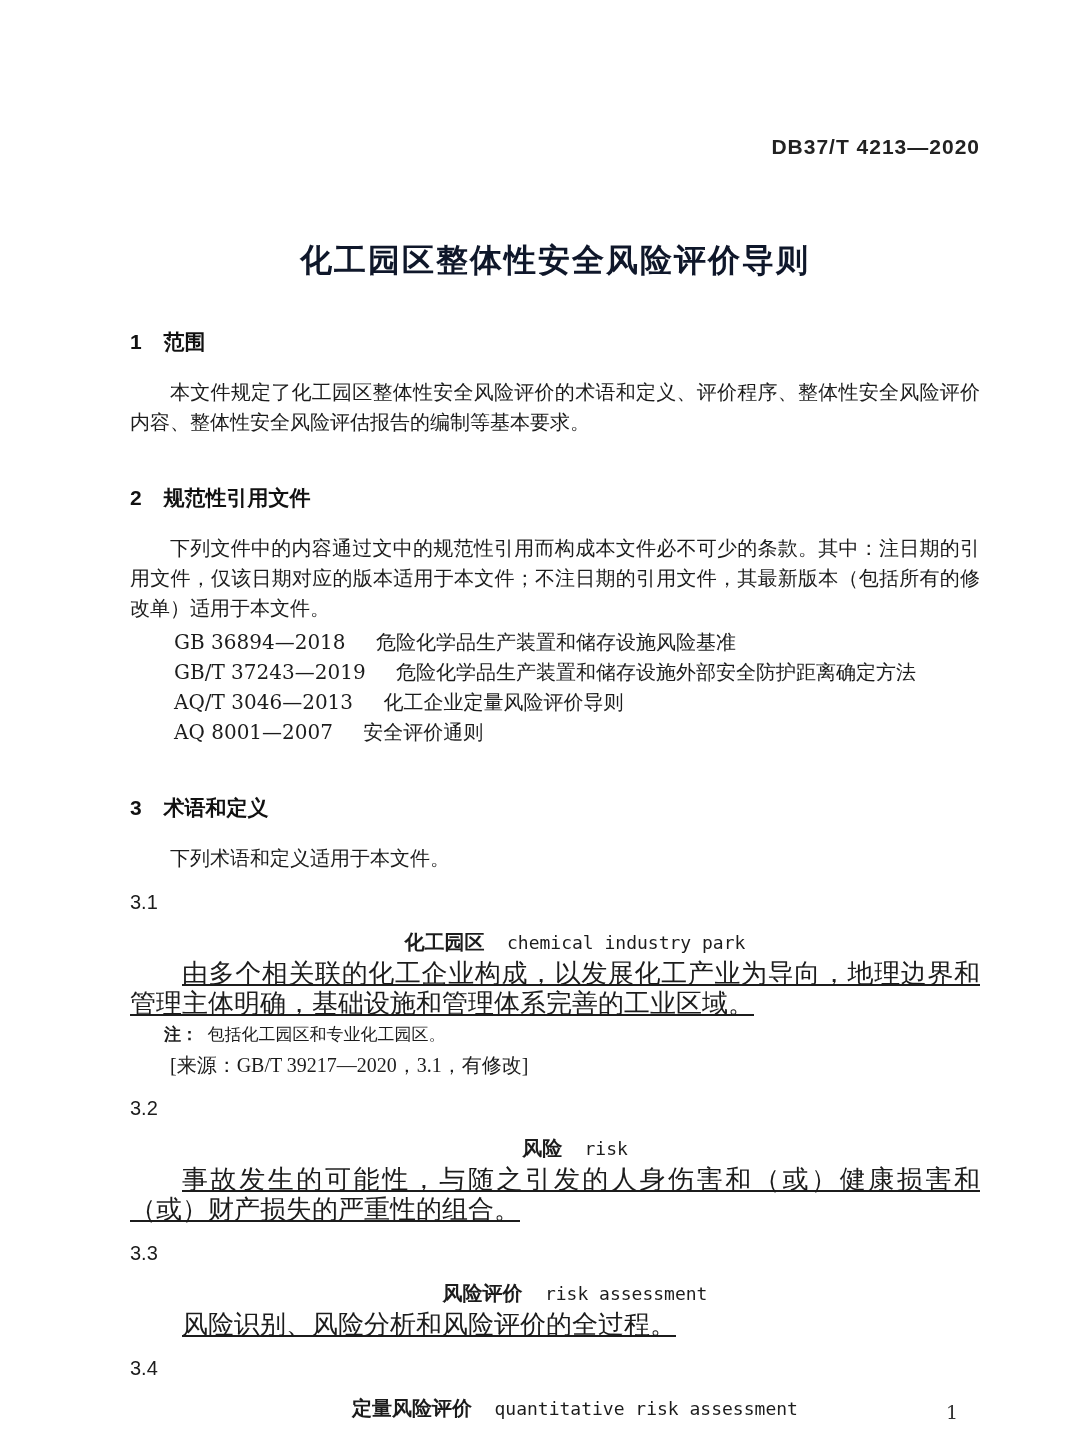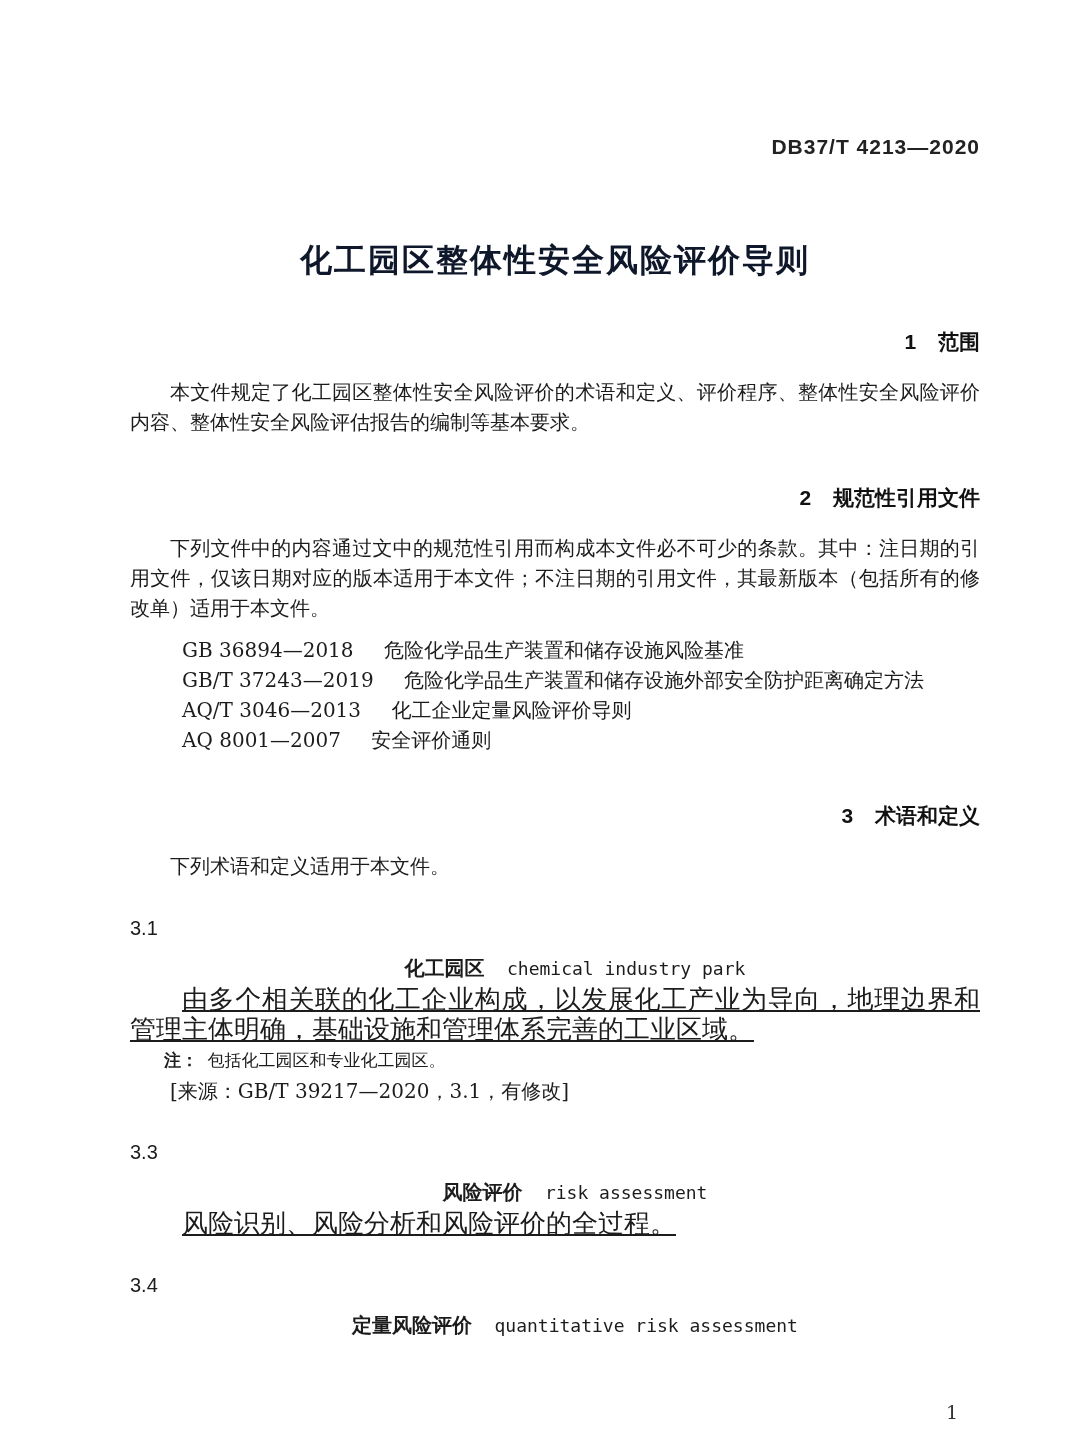--- a/index.html
+++ b/index.html
@@ -33,36 +33,35 @@
     font-size:32px; line-height:42px;
     letter-spacing:2px;
     color:#0f172a;
   }
   .section-heading {
     margin-top:48px; margin-bottom:22px;
     font-family:"Liberation Sans",sans-serif;
     font-weight:700;
     font-size:21px; line-height:26px;
     color:#111;
-    text-align:right;
   }
   .sec-num { margin-right:16px; }
   .body-para {
     font-size:20px; line-height:30px;
     text-indent:2em;
     text-align:justify;
   }
-  .ref-list { margin:12px; }
+  .ref-list { margin:4px; }
   .ref-item {
     font-size:20px; line-height:30px;
     padding-left:2em;
   }
   .ref-code { margin-right:24px; white-space:nowrap; }
   .term-id {
-    margin:32px 0 10px 0;
+    margin:14px 0 10px 0;
     font-size:20px; line-height:30px;
     font-family:"Liberation Sans",sans-serif;
   }
   .term-line {
     padding-left:2em;
     font-size:20px; line-height:30px;text-align:center;
   }
   .term-zh {
     font-family:"Liberation Sans",sans-serif;
     font-weight:700;
@@ -85,20 +84,21 @@
   }
   .note-label {
     font-family:"Liberation Sans",sans-serif;
     font-weight:700;
     margin-right:4px;
   }
   .term-source {
     padding-left:2em;
     font-size:20px; line-height:28px;
     margin-top:4px;
+    font-family:Liberation Serif, serif;
   }
   .page-number {
     position:absolute;
     right:122px; bottom:18px;
     font-size:19px; line-height:22px;
     color:#333;
   }
 </style>
 </head>
 <body>
@@ -159,20 +159,28 @@
         <span class="term-en">chemical industry park</span>
       </p>
       <p class="term-def">由多个相关联的化工企业构成，以发展化工产业为导向，地理边界和管理主体明确，基础设施和管理体系完善的工业区域。</p>
       <p class="term-note">
         <span class="note-label">注：</span>
         <span class="note-text">包括化工园区和专业化工园区。</span>
       </p>
       <p class="term-source">[来源：GB/T 39217—2020，3.1，有修改]</p>
     </div>
 
+    <div class="term-entry">
+      <p class="term-id">3.2</p>
+      <p class="term-line">
+        <span class="term-zh">风险</span>
+        <span class="term-en">risk</span>
+      </p>
+      <p class="term-def">事故发生的可能性，与随之引发的人身伤害和（或）健康损害和（或）财产损失的严重性的组合。</p>
+    </div>
 
     <div class="term-entry">
       <p class="term-id">3.3</p>
       <p class="term-line">
         <span class="term-zh">风险评价</span>
         <span class="term-en">risk assessment</span>
       </p>
       <p class="term-def">风险识别、风险分析和风险评价的全过程。</p>
     </div>
 

